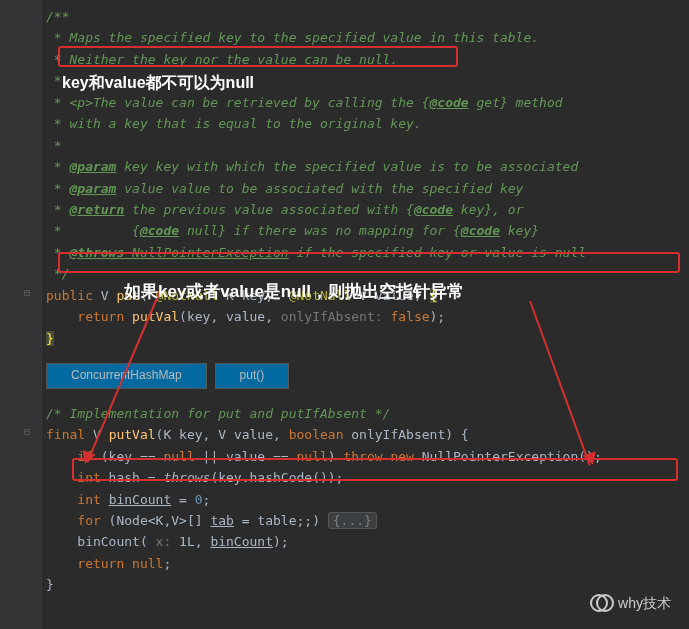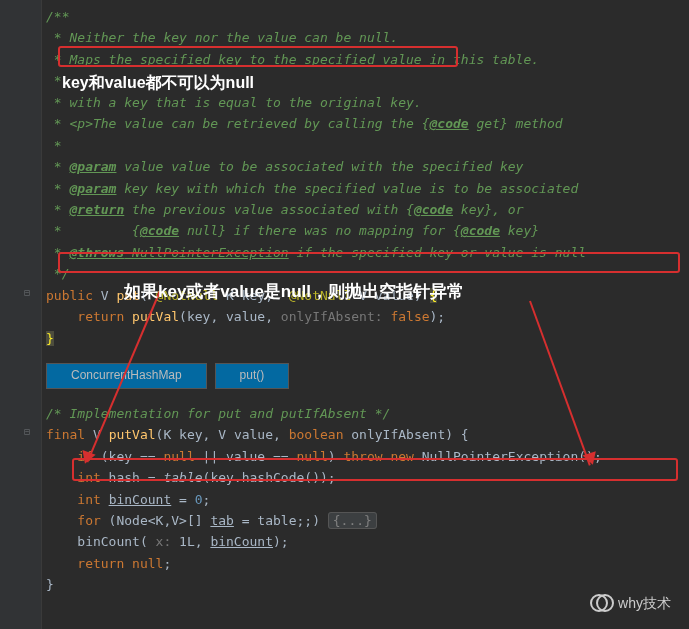--- a/index.html
+++ b/index.html
@@ -145,48 +145,48 @@
     font-style: normal;
   }
 </style>
 </head>
 <body>
 
 <div class="gutter"></div>
 
 <div class="code-area">
   <div class="line comment">/**</div>
+  <div class="line comment"> * Maps the specified key to the specified value in this table.</div>
   <div class="line comment"> * Neither the key nor the value can be null.</div>
-  <div class="line comment"> * Maps the specified key to the specified value in this table.</div>
   <div class="line comment"> *</div>
+  <div class="line comment"><span> * &lt;p&gt;The value can be retrieved by calling the {</span><span class="doc-tag">@code</span><span> get} method</span></div>
   <div class="line comment"> * with a key that is equal to the original key.</div>
-  <div class="line comment"><span> * &lt;p&gt;The value can be retrieved by calling the {</span><span class="doc-tag">@code</span><span> get} method</span></div>
   <div class="line comment"> *</div>
+  <div class="line comment"><span> * </span><span class="doc-tag">@param</span><span> key key with which the specified value is to be associated</span></div>
   <div class="line comment"><span> * </span><span class="doc-tag">@param</span><span> value value to be associated with the specified key</span></div>
-  <div class="line comment"><span> * </span><span class="doc-tag">@param</span><span> key key with which the specified value is to be associated</span></div>
   <div class="line comment"><span> * </span><span class="doc-tag">@return</span><span> the previous value associated with {</span><span class="doc-tag">@code</span><span> key}, or</span></div>
   <div class="line comment"><span> *         {</span><span class="doc-tag">@code</span><span> null} if there was no mapping for {</span><span class="doc-tag">@code</span><span> key}</span></div>
   <div class="line comment"><span> * </span><span class="doc-tag">@throws</span><span class="underline"> NullPointerException</span><span> if the specified key or value is null</span></div>
   <div class="line comment"> */</div>
 
   <div class="line"><span class="collapse-marker">⊟</span><span class="keyword">public</span> <span class="type">V</span> <span class="method">put</span>( <span class="annotation">@NotNull</span> <span class="type">K</span> <span class="param">key</span>,  <span class="annotation">@NotNull</span> <span class="type">V</span> <span class="param">value</span>) <span class="brace-hl">{</span></div>
   <div class="line">    <span class="keyword">return</span> <span class="method">putVal</span>(key, value, <span class="named-param">onlyIfAbsent:</span> <span class="keyword">false</span>);</div>
   <div class="line"><span class="brace-hl">}</span></div>
 
   <div class="breadcrumb">
     <span class="bc-box">ConcurrentHashMap</span>
     <span class="bc-box">put()</span>
   </div>
 
   <div style="height:14px"></div>
 
   <div class="line comment">/* Implementation for put and putIfAbsent */</div>
   <div class="line"><span class="collapse-marker">⊟</span><span class="keyword">final</span> <span class="type">V</span> <span class="method">putVal</span>(<span class="type">K</span> <span>key</span>, <span class="type">V</span> <span>value</span>, <span class="keyword">boolean</span> <span>onlyIfAbsent</span>) {</div>
   <div class="line">    <span class="keyword">if</span><span> (key == </span><span class="keyword">null</span><span> || value == </span><span class="keyword">null</span><span>) </span><span class="keyword">throw new</span><span> NullPointerException();</span></div>
-  <div class="line">    <span class="keyword">int</span><span> hash = </span><span style="font-style:italic">table</span><span>(key.hashCode());</span></div>
+  <div class="line">    <span class="keyword">int</span><span> hash = </span><span style="font-style:italic">throws</span><span>(key.hashCode());</span></div>
   <div class="line">    <span class="keyword">int</span> <span class="underline">binCount</span><span> = </span><span class="number">0</span>;</div>
   <div class="line">    <span class="keyword">for</span><span> (Node&lt;</span><span class="type">K</span><span>,</span><span class="type">V</span><span>&gt;[] </span><span class="underline">tab</span><span> = table;;) </span><span class="folded">{...}</span></div>
   <div class="line">    <span>binCount( </span><span class="named-param">x:</span><span> 1L, </span><span class="underline">binCount</span><span>);</span></div>
   <div class="line">    <span class="keyword">return null</span><span>;</span></div>
   <div class="line">}</div>
 </div>
 
 <div class="redbox1"></div>
 <div class="redbox2"></div>
 <div class="redbox3"></div>

